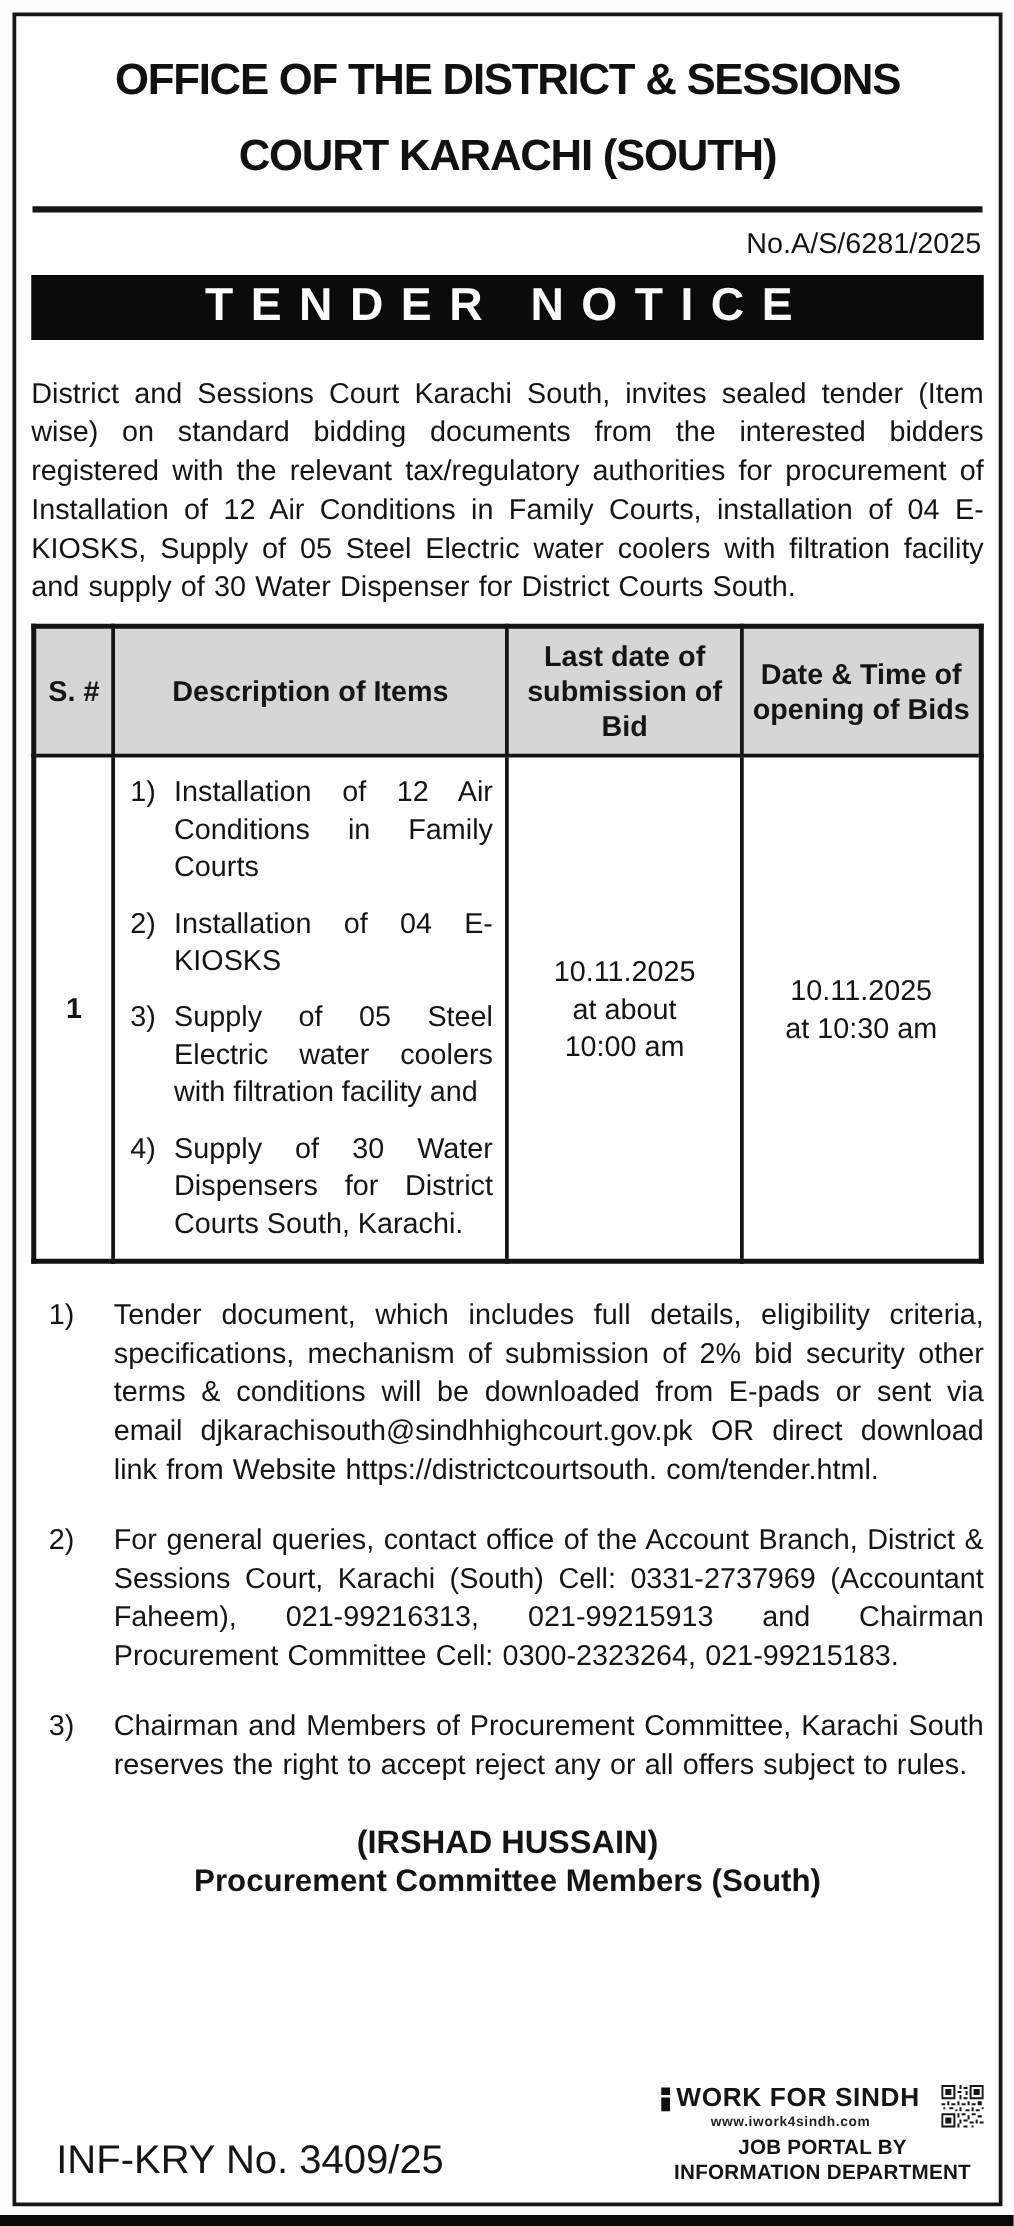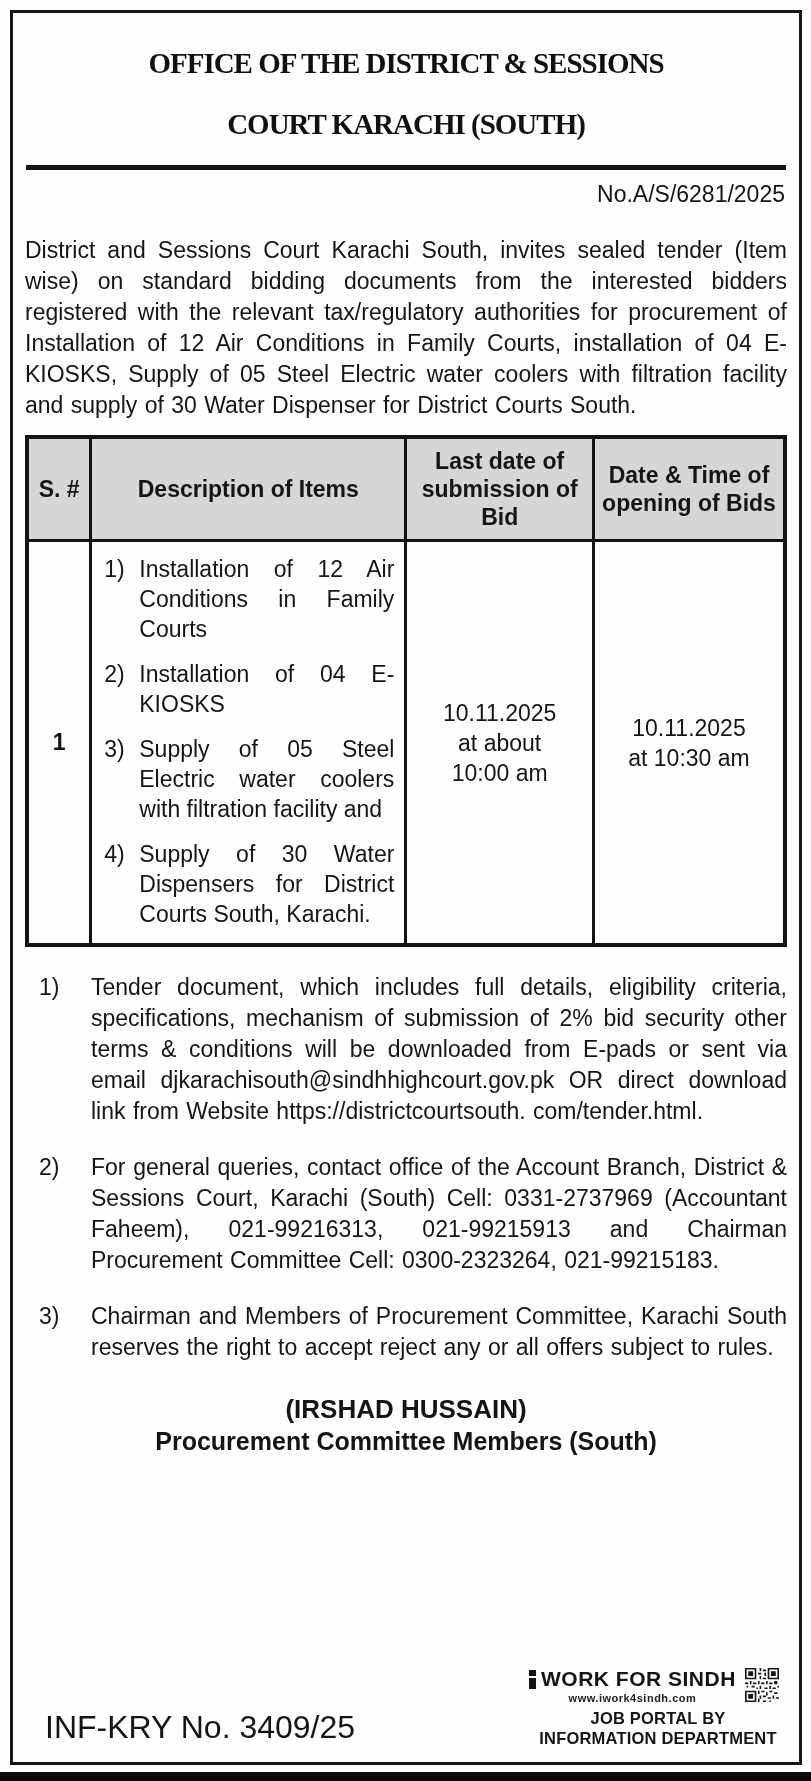--- a/index.html
+++ b/index.html
@@ -17,26 +17,25 @@
     height: 1755px;
     border: 3px solid #161616;
     padding: 10px 12px 10px 12px;
     background: #fefefe;
   }
 
   
   .office-title {
     text-align: center;
     font-weight: bold;
-    font-size: 29px;
+    font-size: 35px;
     line-height: 61px;
     letter-spacing: -1px;
     margin-top: 10px;
     color: #111;
-    font-family: Liberation Serif, serif;
   }
   .title-rule {
     height: 5px;
     background: #161616;
     margin: 10px 1px 0 1px;
   }
   .ref-row {
     display: flex;
     justify-content: flex-end;
     margin-top: 11px;
@@ -121,21 +120,21 @@
     position: absolute;
     left: 12px; right: 12px; bottom: 14px;
     display: flex;
     justify-content: space-between;
     align-items: flex-end;
   }
   .inf-no { font-size: 32px; padding-left: 20px; padding-bottom: 2px; }
   .sindh { width: 258px; }
   .sindh-top {
     display: flex;
-    justify-content: flex-start;
+    justify-content: space-between;
     align-items: flex-start;
     gap: 9px;
   }
   .sindh-logo-col { text-align: center; }
   .sindh-logo-line {
     display: flex;
     align-items: flex-end;
     justify-content: center;
     font-weight: bold;
     font-size: 21px;
@@ -177,20 +176,21 @@
     <div class="office-title">
       <div>OFFICE OF THE DISTRICT &amp; SESSIONS</div>
       <div>COURT KARACHI (SOUTH)</div>
     </div>
     <div class="title-rule"></div>
 
     <div class="ref-row">
       <span>No.A/S/6281/2025</span>
     </div>
 
+    <div class="notice-bar">TENDER NOTICE</div>
 
     <p class="intro">District and Sessions Court Karachi South, invites sealed tender (Item wise) on standard bidding documents from the interested bidders registered with the relevant tax/regulatory authorities for procurement of Installation of 12 Air Conditions in Family Courts, installation of 04 E-KIOSKS, Supply of 05 Steel Electric water coolers with filtration facility and supply of 30 Water Dispenser for District Courts South.</p>
 
     <table class="tender">
       <thead>
         <tr>
           <th class="col-serial">S. #</th>
           <th class="col-desc">Description of Items</th>
           <th class="col-last">Last date of submission of Bid</th>
           <th class="col-open">Date &amp; Time of opening of Bids</th>

